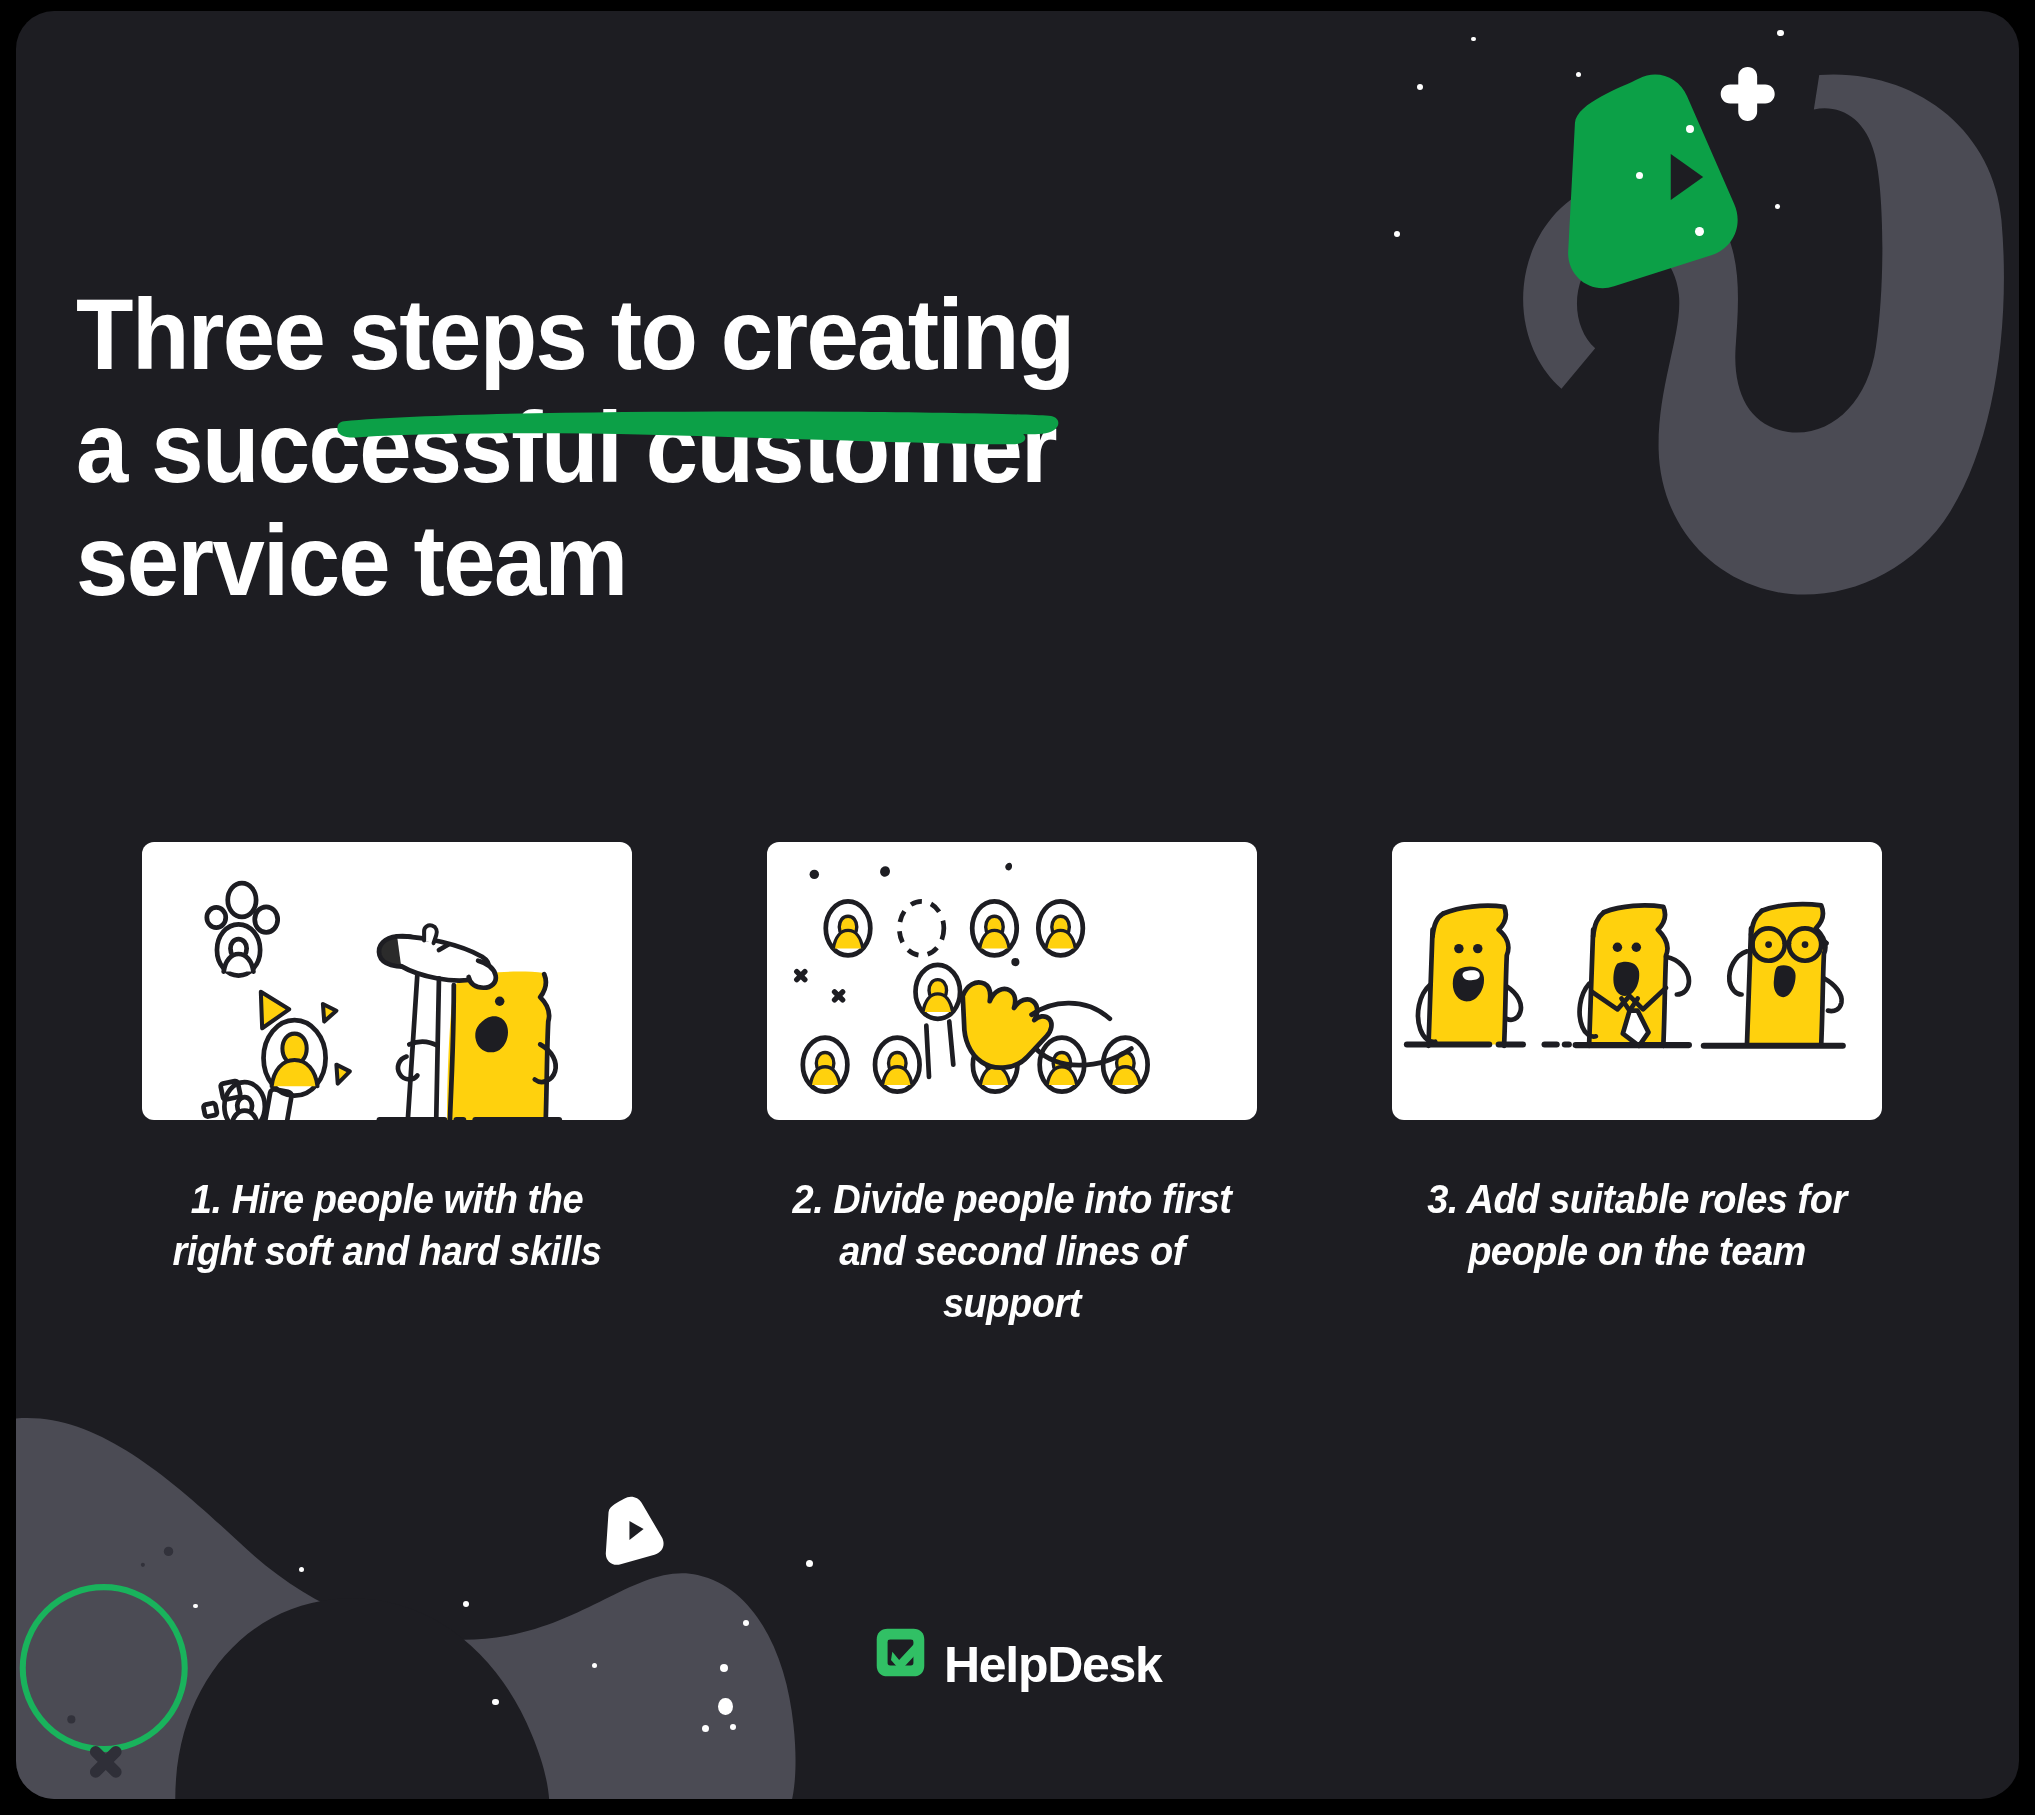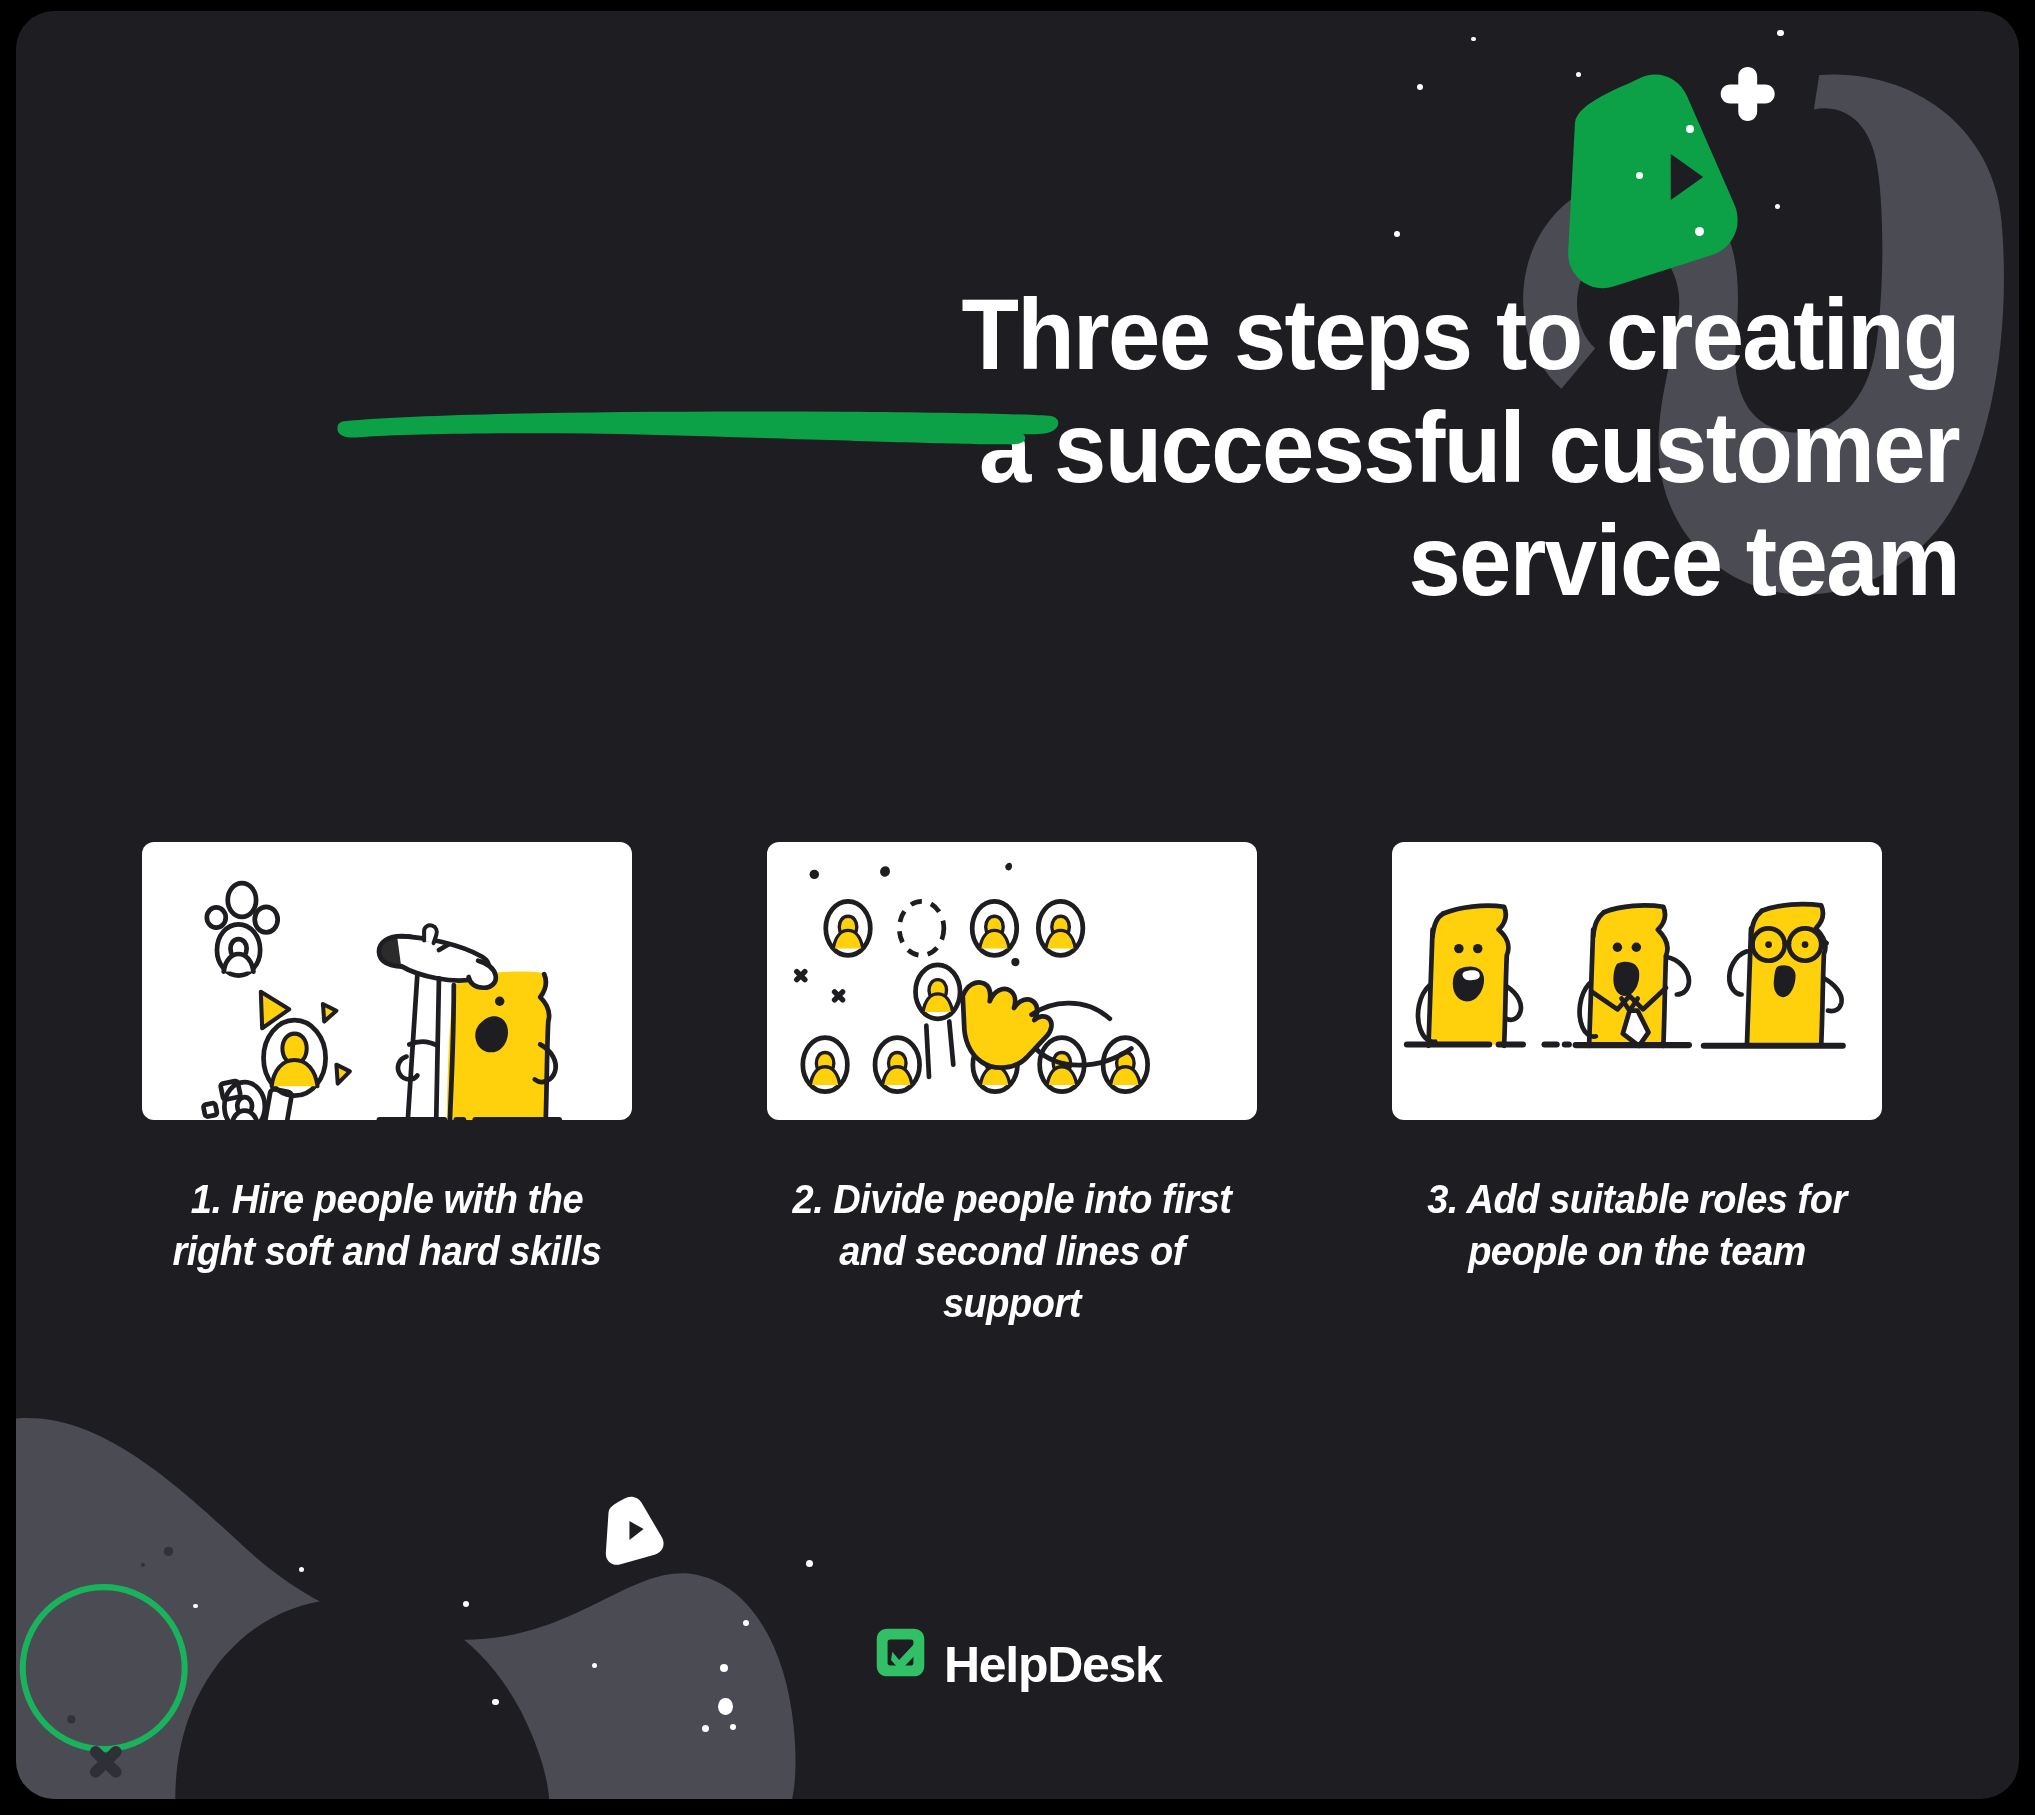--- a/index.html
+++ b/index.html
@@ -47,21 +47,21 @@
     background: #ffffff;
     border-radius: 50%;
   }
 
   
   #title-block {
     position: absolute;
     left: 0;
     top: 267px;
     width: 100%;
-    text-align: right;
+    text-align: left;
     z-index: 5;
   }
   #title-text {
     display: block;
     color: #ffffff;
     font-family: "Liberation Sans", sans-serif;
     font-weight: bold;
     font-size: 100px;
     line-height: 1.13;
     letter-spacing: -1.7px;

